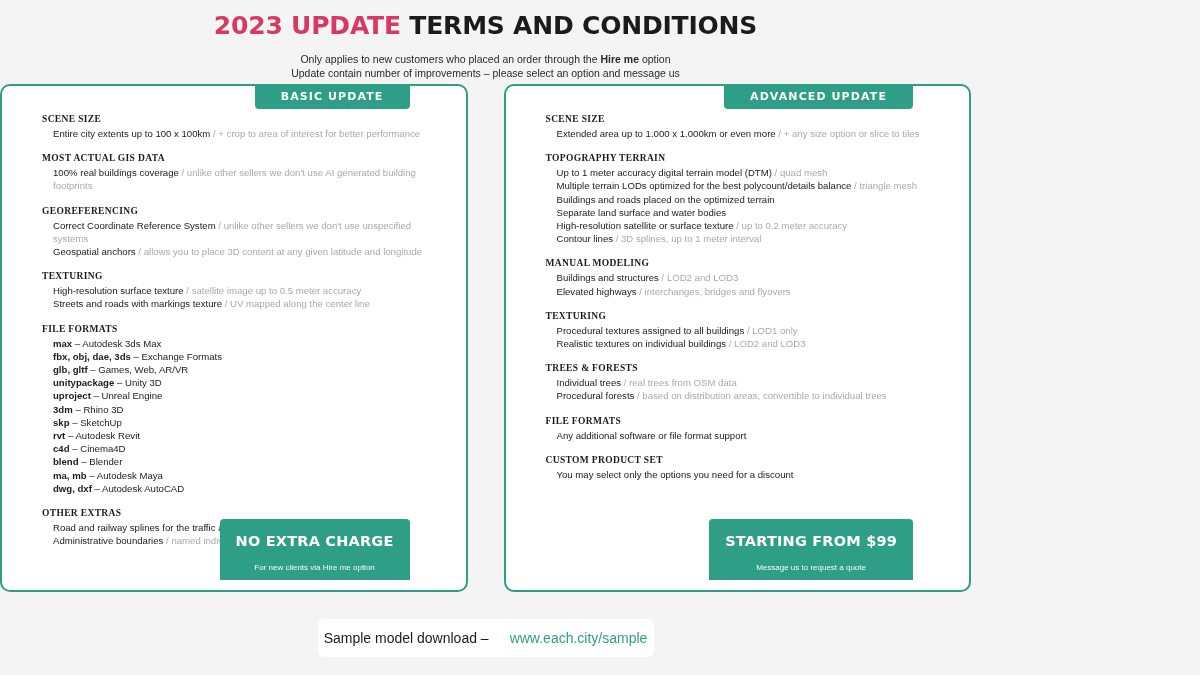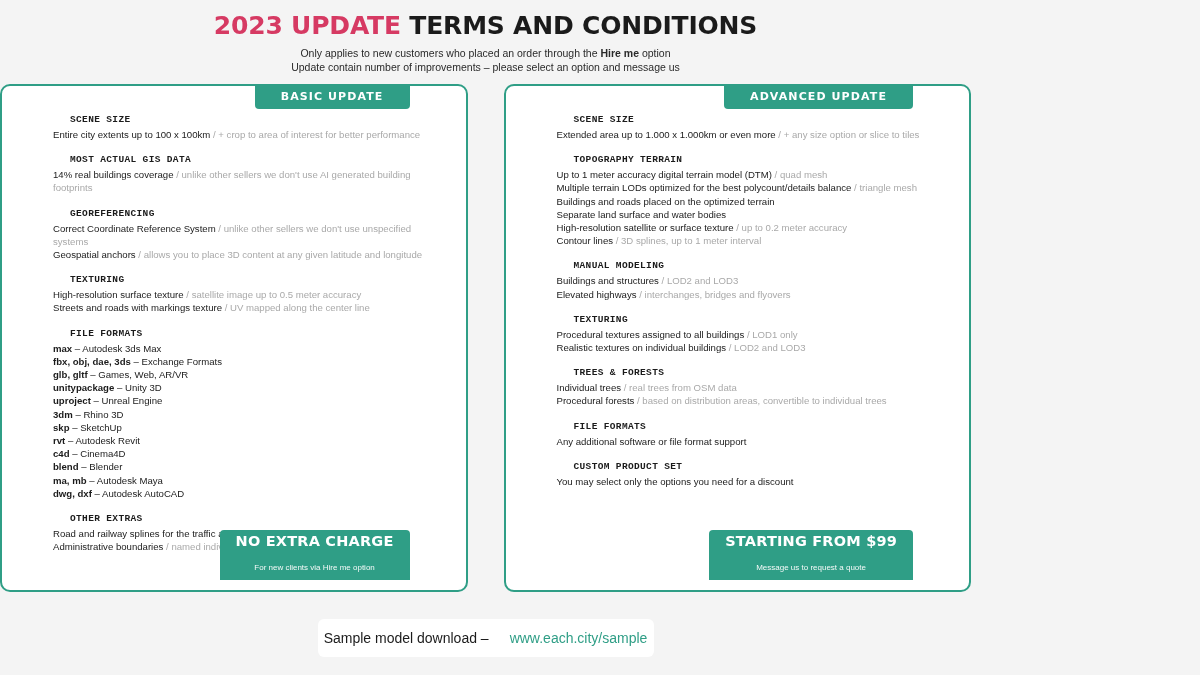--- a/index.html
+++ b/index.html
@@ -17,21 +17,21 @@
     font-size: 25px;
     font-weight: bold;
     letter-spacing: -0.2px;
     color: #1b1b1b;
     font-family: "DejaVu Sans", sans-serif;
   }
   .header h1 .accent { color: #d63a63; }
   .header .sub {
     font-size: 10.5px;
     color: #2a2a2a;
-    margin-top: 6px;
+    margin-top: 12px;
     line-height: 14px;
   }
   .header .sub b { font-weight: bold; }
 
   
   .cols {
     position: absolute;
     top: 84px; left: 0; right: 0;
     display: flex;
     justify-content: center;
@@ -60,40 +60,39 @@
     font-family: "DejaVu Sans", sans-serif;
   }
 
   .section { margin-bottom: 13px; }
   .section h3 {
     font-size: 9.5px;
     font-weight: bold;
     letter-spacing: 0.35px;
     color: #1b1b1b;
     margin-bottom: 3px;
-    font-family: Liberation Mono, monospace;
-    margin-left: 28px;
+    font-family: Liberation Serif, serif;
   }
   .line {
     font-size: 9.6px;
     line-height: 13.2px;
     color: #1b1b1b;
     padding-left: 11px;
   }
   .line .muted { color: #a9a9a9; text-align: center; }
   .line .bold { font-weight: bold; }
 
   
   .badge {
     position: absolute;
     bottom: 10px;
     right: 56px;
     background: #2f9e86;
     color: #ffffff;
-    padding: 3px 16px 8px 16px;
+    padding: 14px 16px 8px 16px;
     border-radius: 4px 4px 0 0;
     min-width: 140px;
     text-align: center;
   }
   .badge .big {
     font-size: 14.5px;
     font-weight: bold;
     letter-spacing: 0.2px;
     font-family: "DejaVu Sans", sans-serif;
     display: block;
@@ -150,21 +149,21 @@
 
     <div class="card">
       <div class="card-title">BASIC UPDATE</div>
       <div id="basic-sections">
           <div class="section">
             <h3>SCENE SIZE</h3>
             <div class="line"><span>Entire city extents up to 100 x 100km</span><span class="muted"> / + crop to area of interest for better performance</span></div>
           </div>
           <div class="section">
             <h3>MOST ACTUAL GIS DATA</h3>
-            <div class="line"><span>14% real buildings coverage</span><span class="muted"> / unlike other sellers we don't use AI generated building footprints</span></div>
+            <div class="line"><span>100% real buildings coverage</span><span class="muted"> / unlike other sellers we don't use AI generated building footprints</span></div>
           </div>
           <div class="section">
             <h3>GEOREFERENCING</h3>
             <div class="line"><span>Correct Coordinate Reference System</span><span class="muted"> / unlike other sellers we don't use unspecified systems</span></div>
             <div class="line"><span>Geospatial anchors</span><span class="muted"> / allows you to place 3D content at any given latitude and longitude</span></div>
           </div>
           <div class="section">
             <h3>TEXTURING</h3>
             <div class="line"><span>High-resolution surface texture</span><span class="muted"> / satellite image up to 0.5 meter accuracy</span></div>
             <div class="line"><span>Streets and roads with markings texture</span><span class="muted"> / UV mapped along the center line</span></div>

